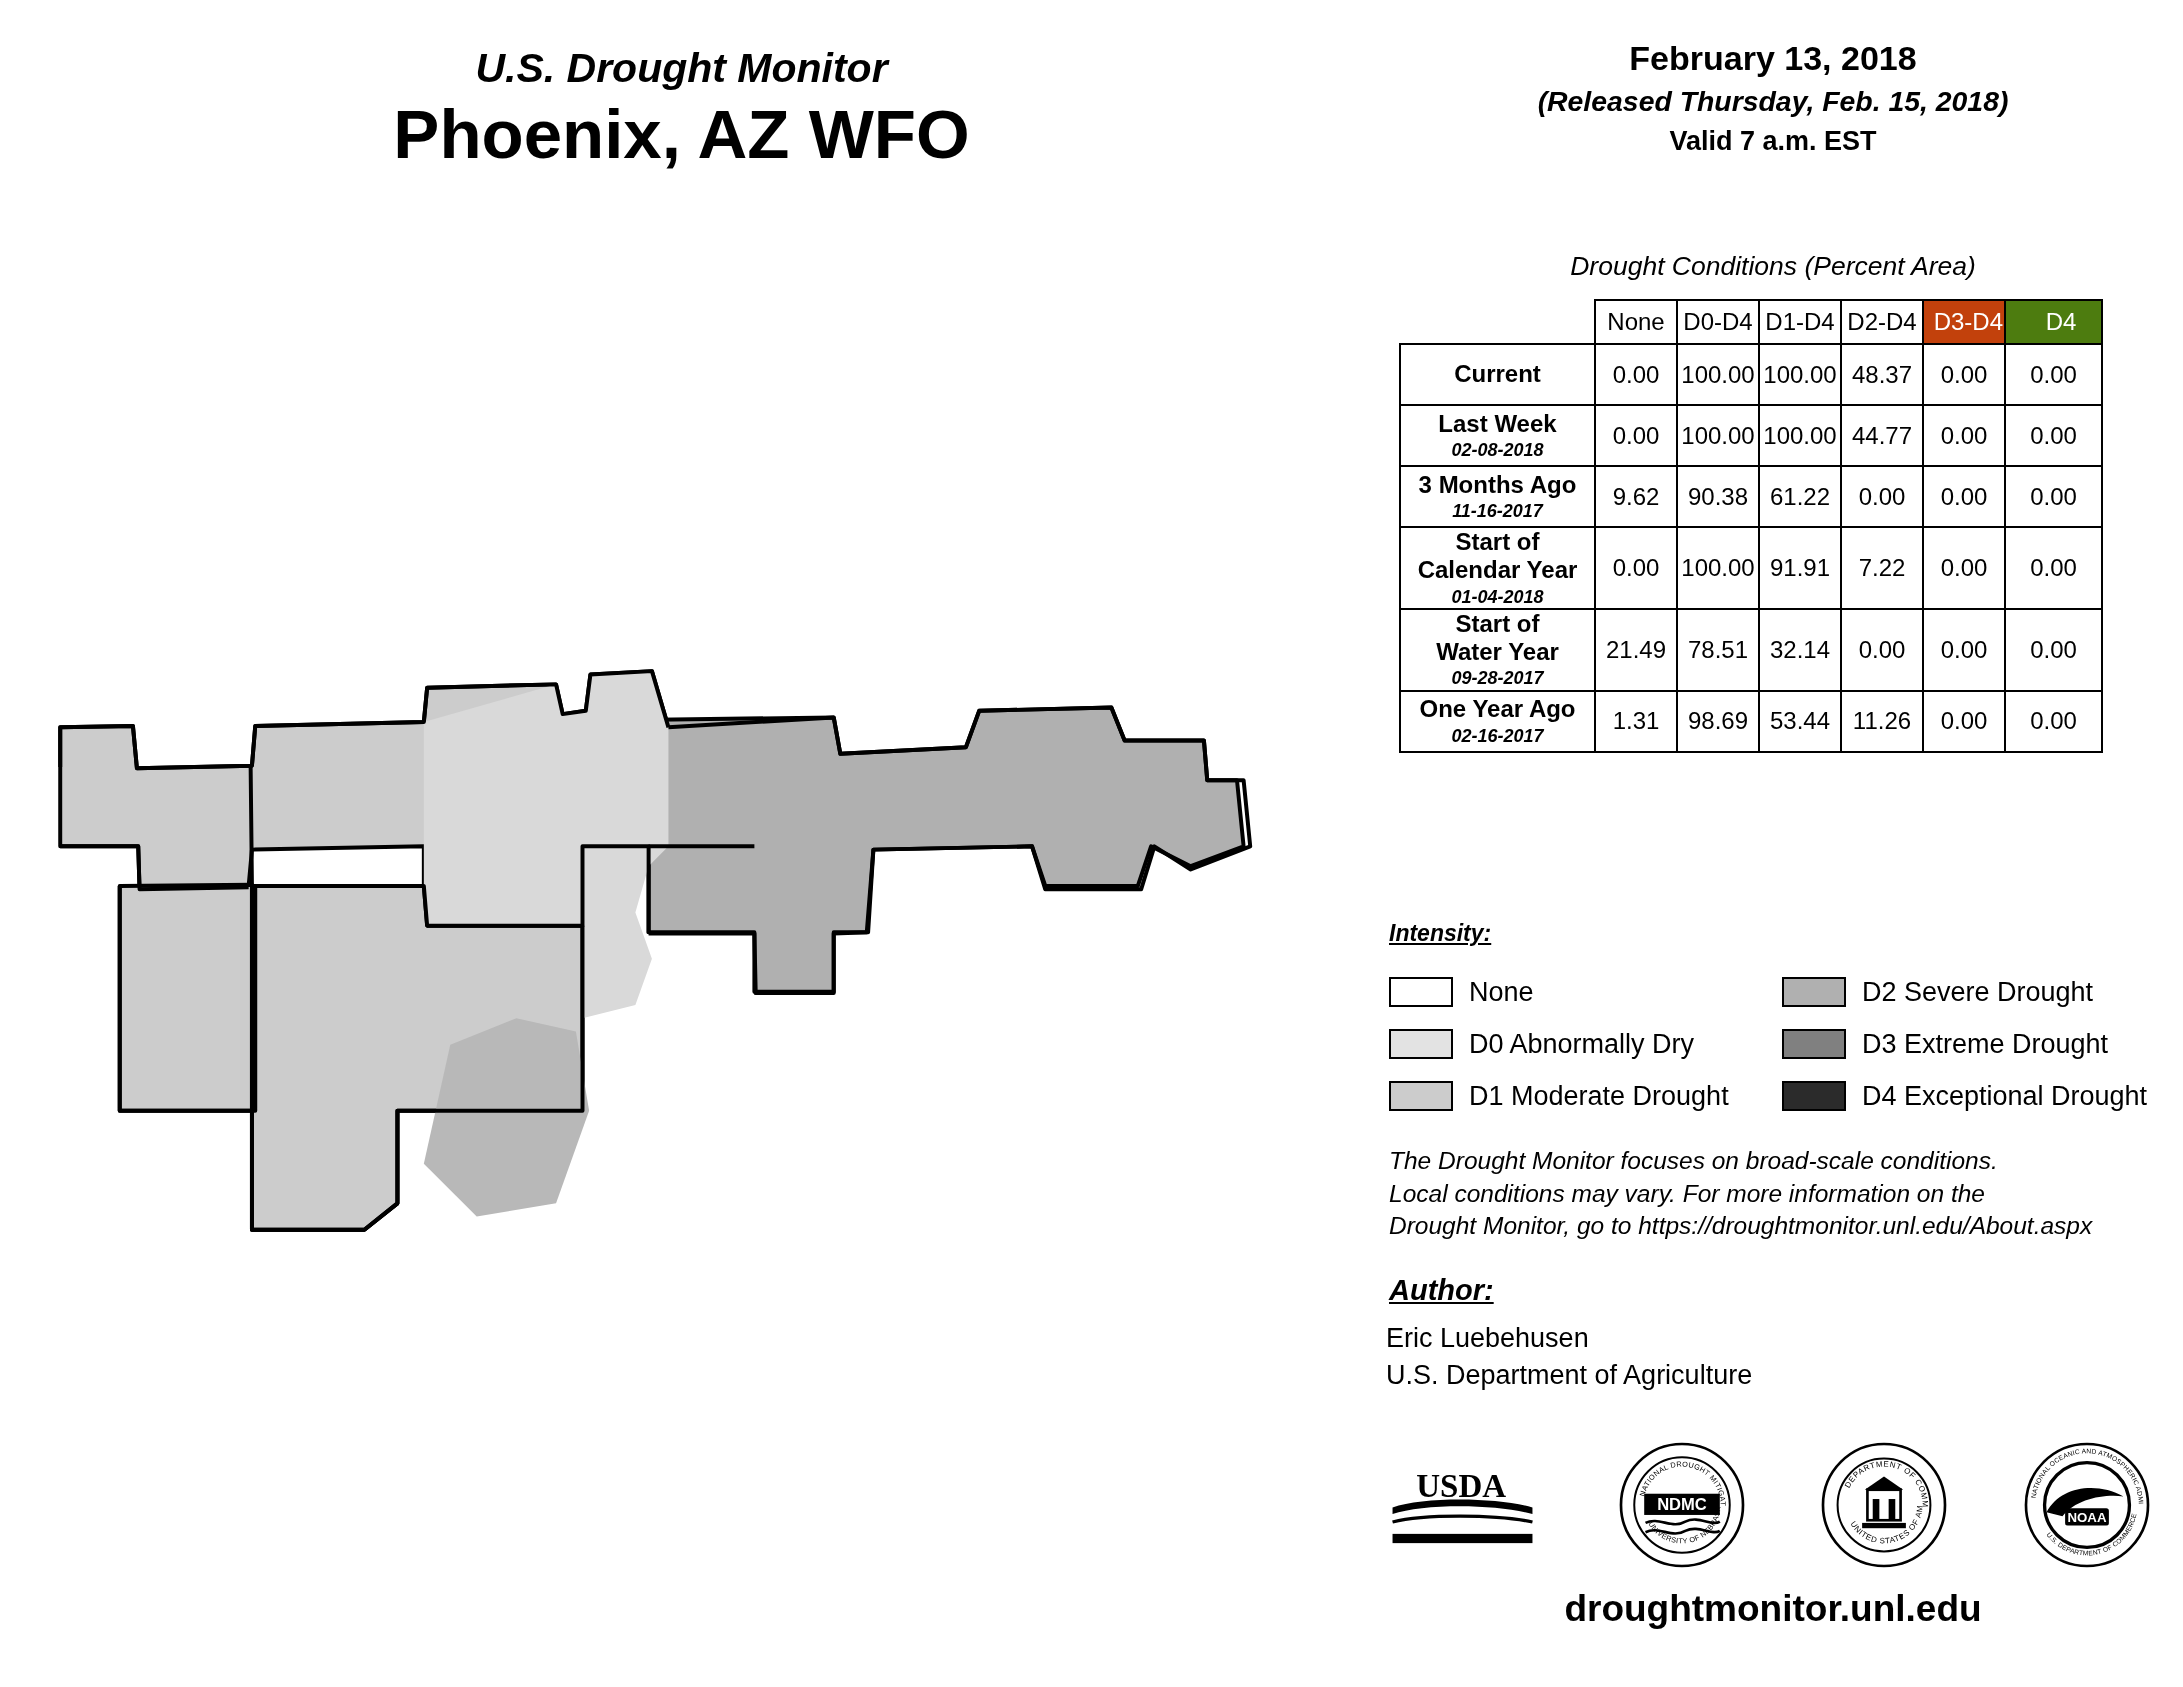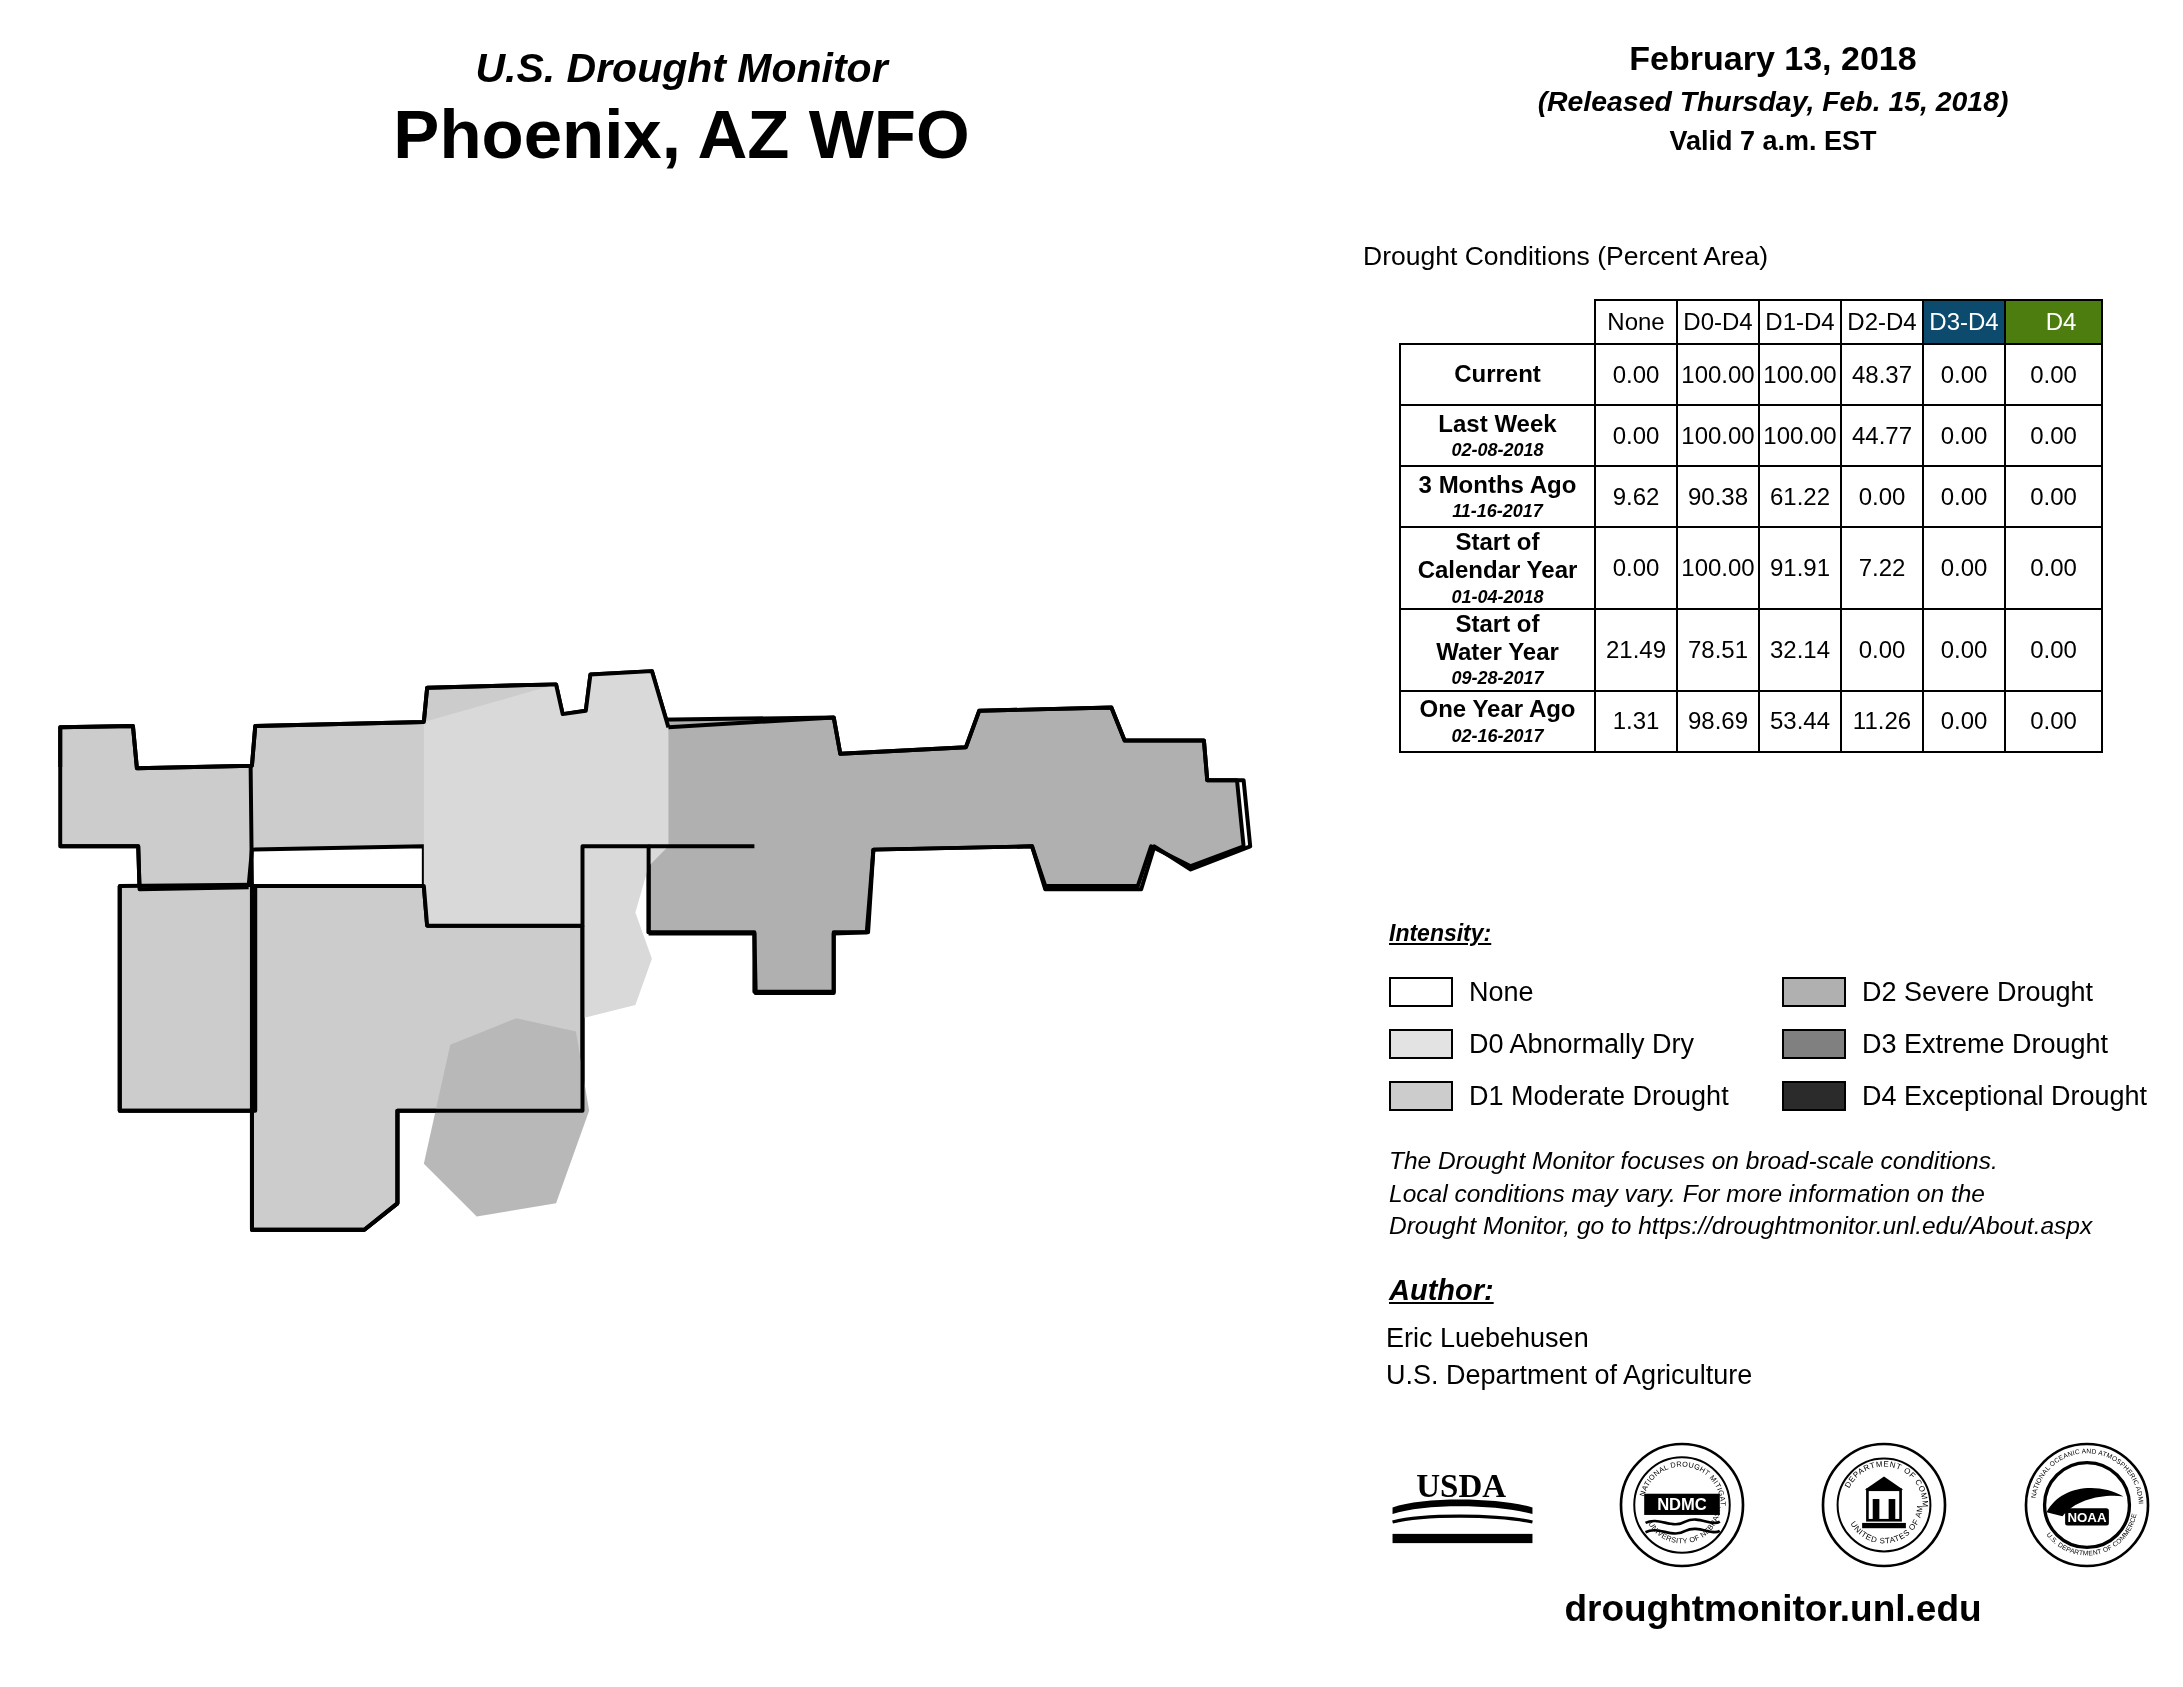--- a/index.html
+++ b/index.html
@@ -65,23 +65,25 @@
   .date-valid {
     font-size: 27px;
     font-weight: bold;
     margin-top: 8px;
   }
 
   
   .table-caption {
     position: absolute;
     left: 1363px;
-    top: 241px;
+    top: 251px;
     width: 820px;
+    text-align: center;
     font-size: 26.5px;
+    font-style: italic;
   }
   table.dm {
     position: absolute;
     left: 1399px;
     top: 299px;
     border-collapse: collapse;
     font-size: 22.5px;
   }
   table.dm th, table.dm td {
     border: 2px solid #000000;
@@ -94,22 +96,23 @@
     font-size: 24px;
   }
   table.dm thead th.corner {
     border: none;
     width: 192px;
   }
   table.dm thead th.col {
     width: 78px;
   }
   table.dm thead th.d3 {
-    background: #0c4a6e;
+    background: #c2410c;
     color: #ffffff;
+    text-align: right;
   }
   table.dm thead th.d4 {
     background: #4d7c0f;
     color: #ffffff;
     padding-left: 16px;
   }
   table.dm td.rowlabel {
     font-weight: bold;
     font-size: 24px;
     padding: 0 8px;

